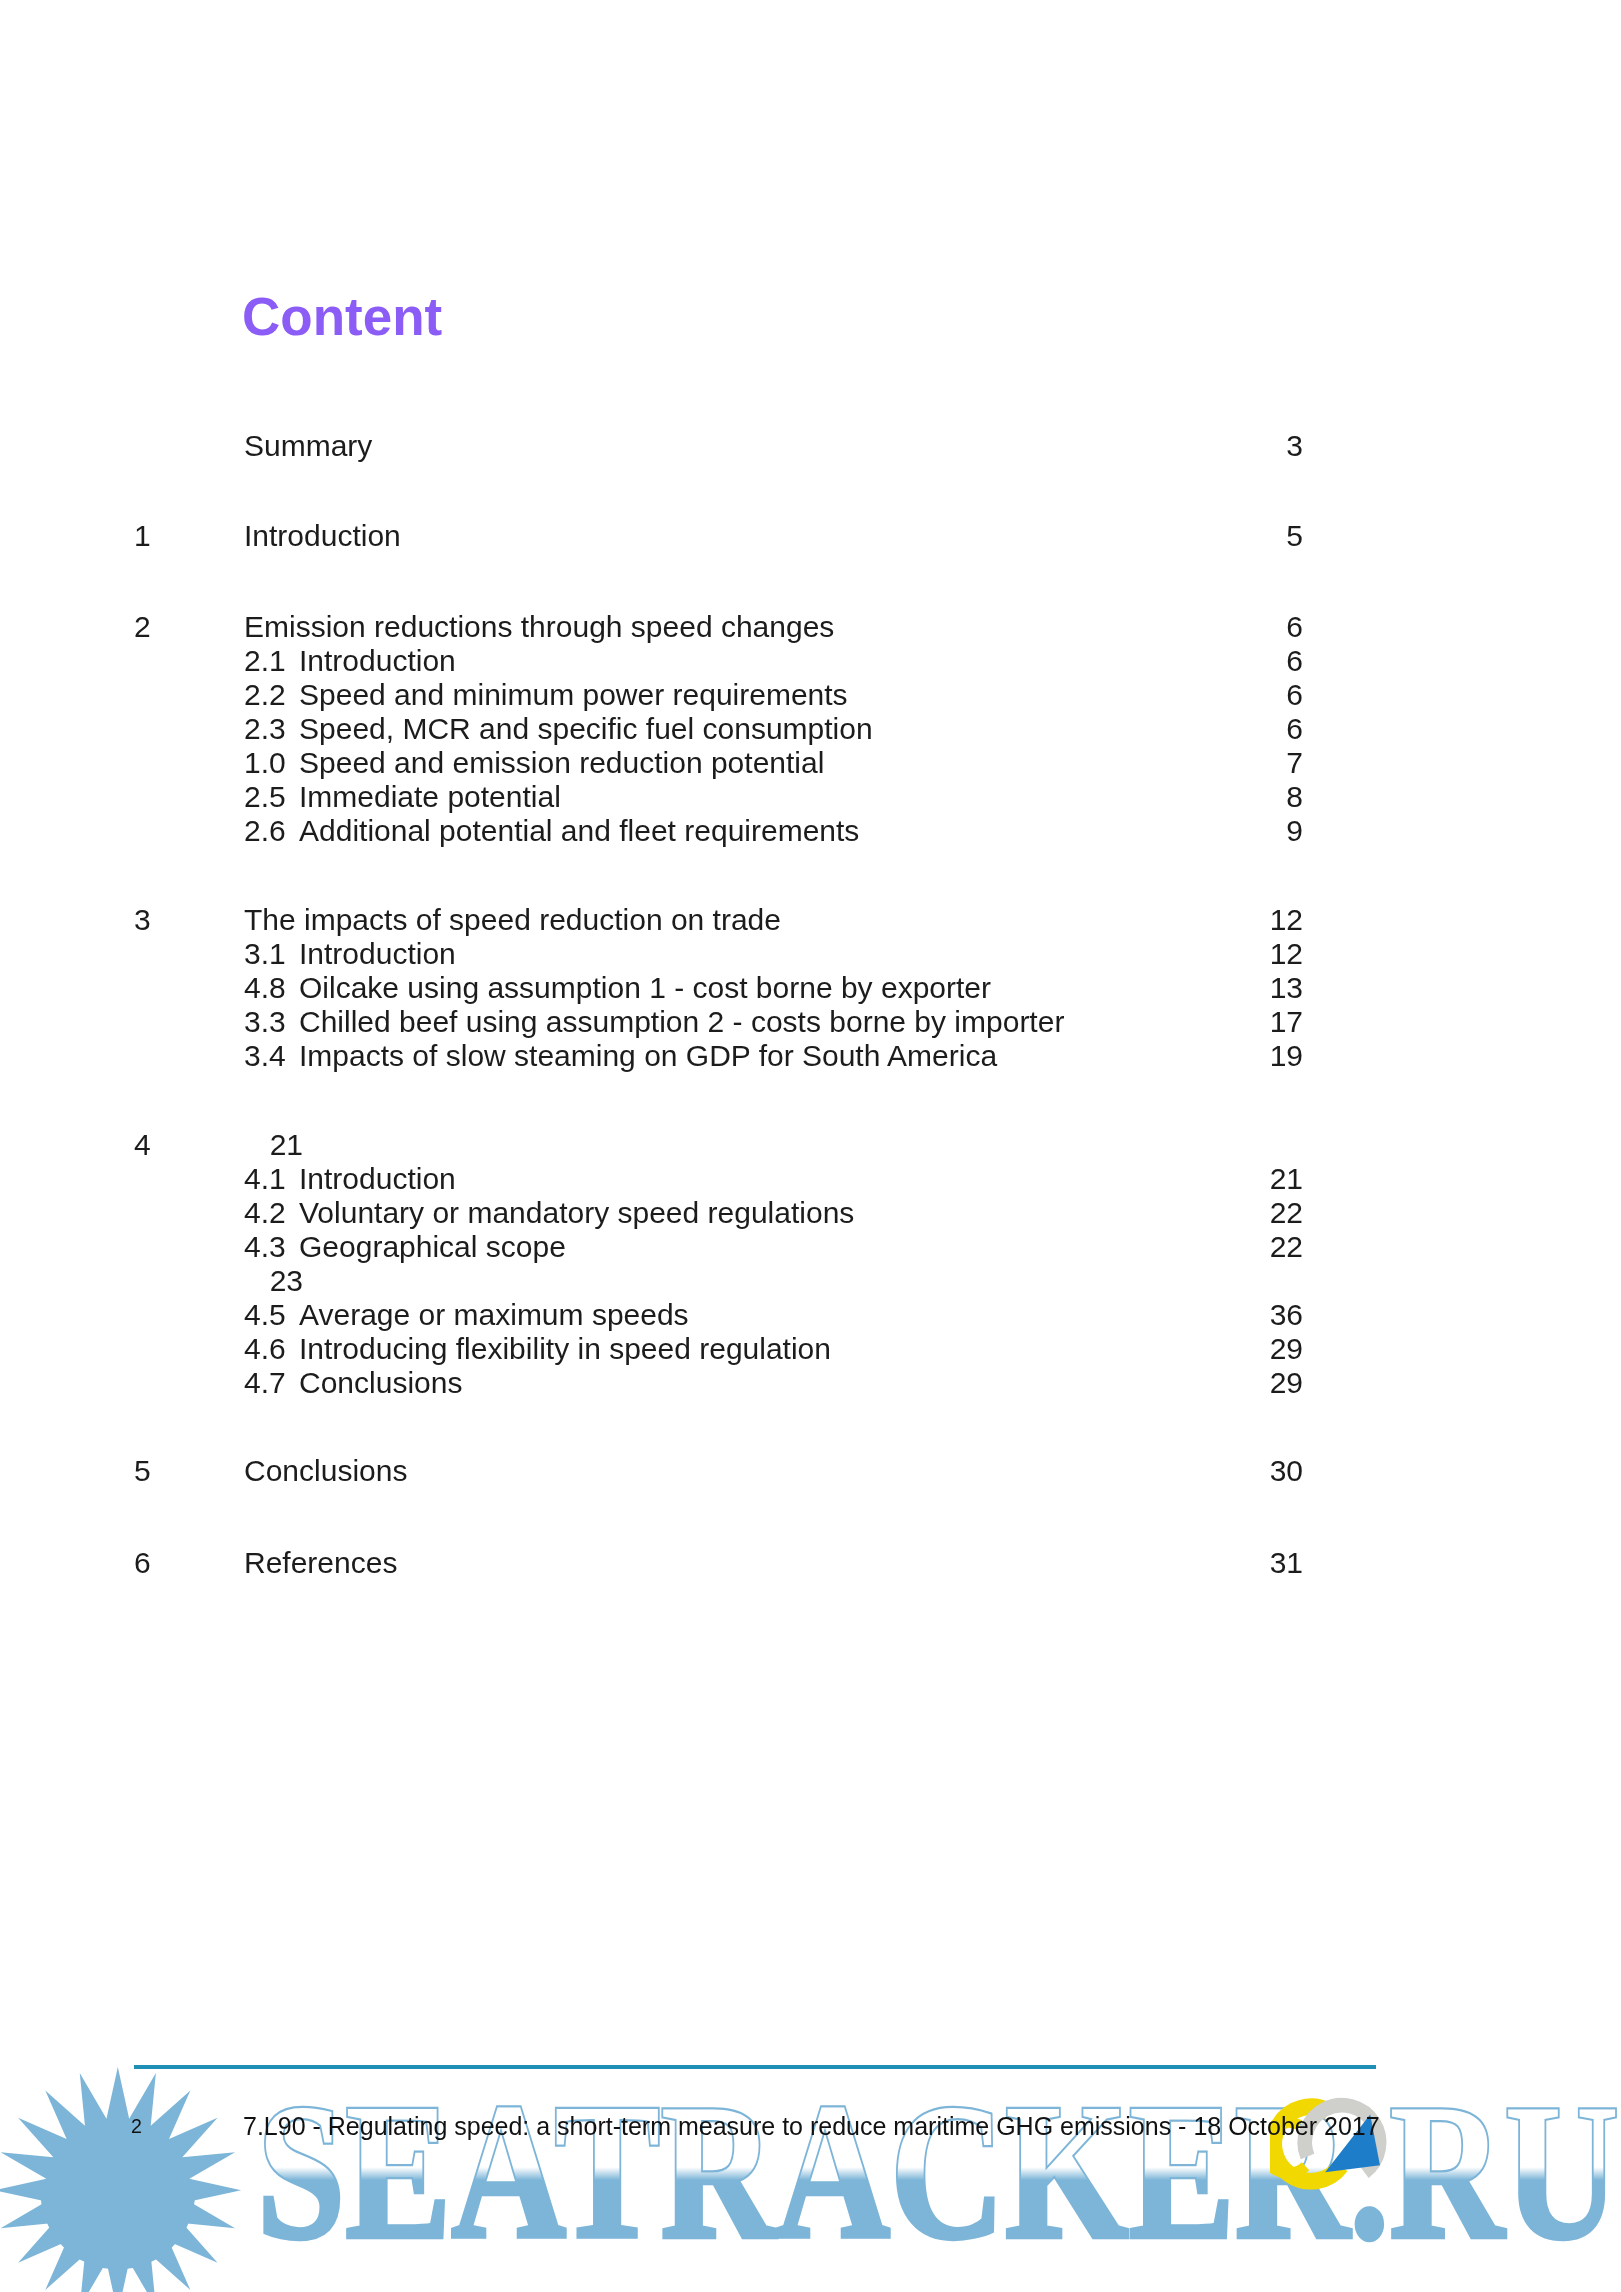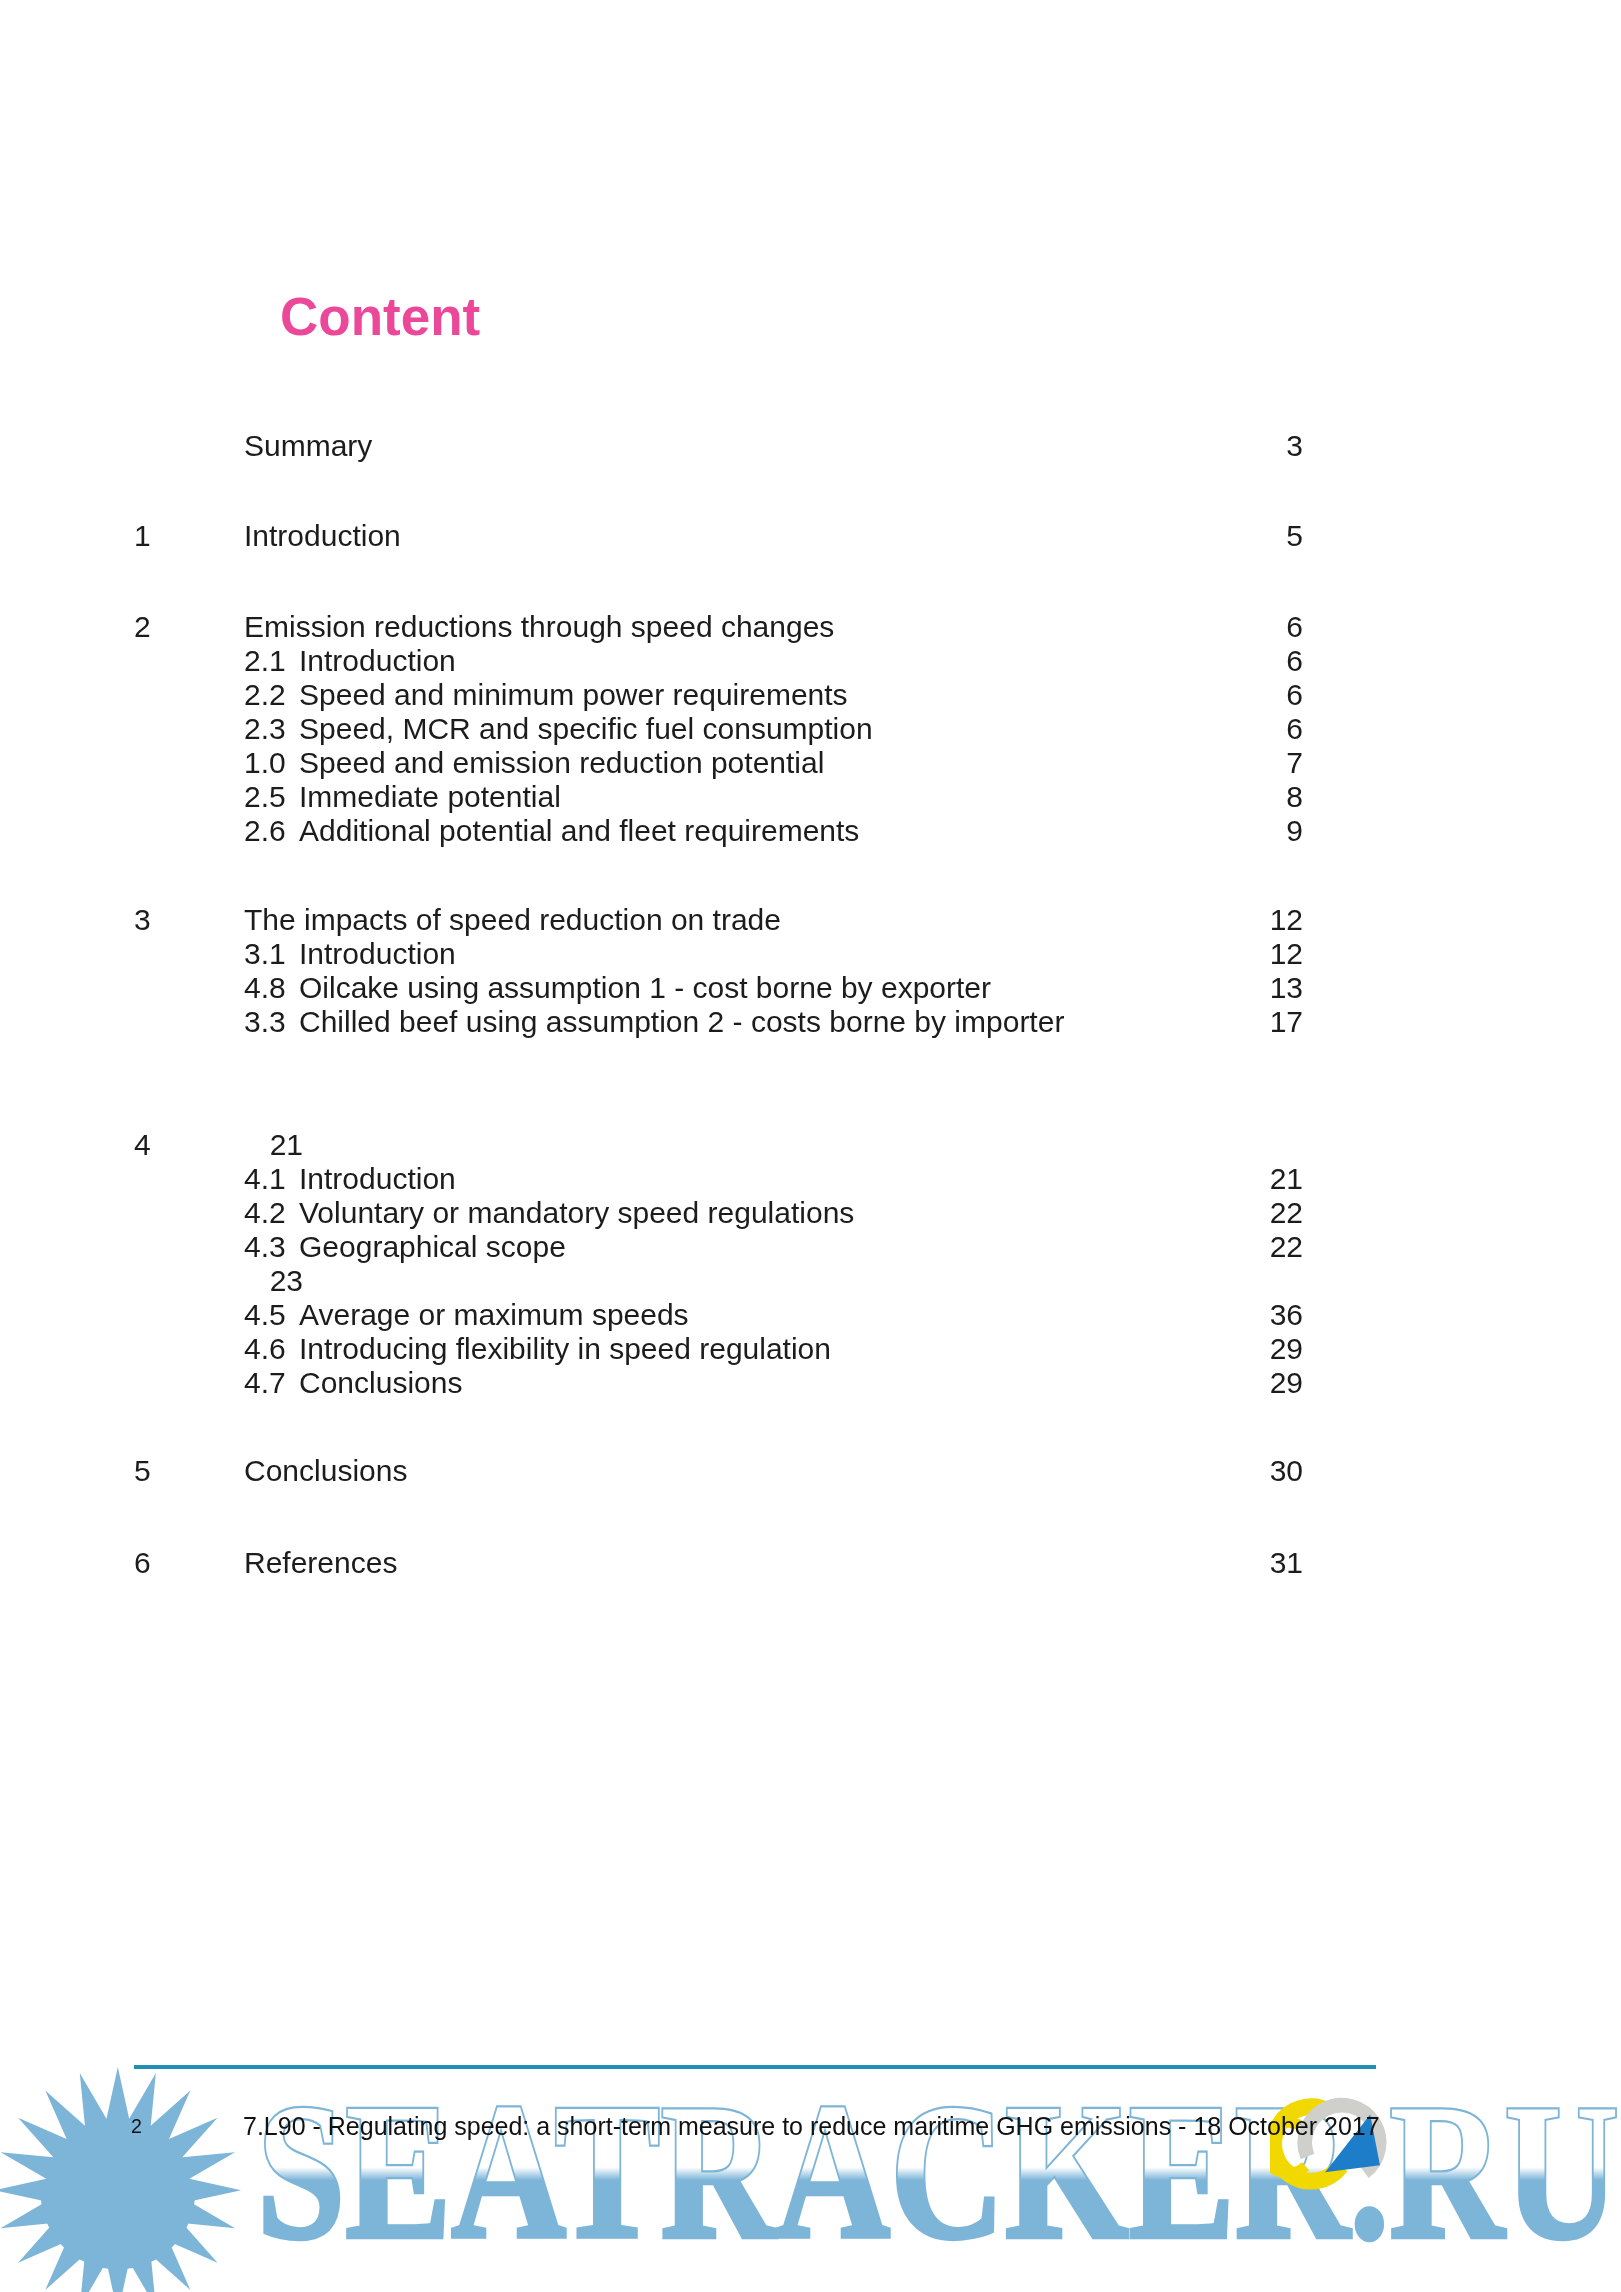--- a/index.html
+++ b/index.html
@@ -32,21 +32,21 @@
   }
 
   .sun-logo { position:absolute; left:0; top:2063px; z-index:2; }
   .watermark-svg { position:absolute; left:0; top:2078px; z-index:3; }
   .swirl-logo { position:absolute; left:1270px; top:2086px; z-index:5; }
   .footer-layer-top { z-index:7; }
 </style>
 </head>
 <body>
 
-<h1 class="page-title" style="color: #ec4899; margin-left: 38px;">Content</h1>
+<h1 class="page-title" style="color: #8b5cf6;">Content</h1>
 
 <div id="toc">
     <div class="toc-group" style="top: 429px;">
       <div class="toc-row">
         <span class="toc-chnum"></span>
         <span class="toc-main">
           <span class="toc-label">Summary</span>
         </span>
         <span class="toc-page">3</span>
       </div>
@@ -141,20 +141,28 @@
         </span>
         <span class="toc-page">13</span>
       </div>
       <div class="toc-row">
         <span class="toc-chnum"></span>
         <span class="toc-main">
           <span class="toc-subnum">3.3</span>
           <span class="toc-label">Chilled beef using assumption 2 - costs borne by importer</span>
         </span>
         <span class="toc-page">17</span>
+      </div>
+      <div class="toc-row">
+        <span class="toc-chnum"></span>
+        <span class="toc-main">
+          <span class="toc-subnum">3.4</span>
+          <span class="toc-label">Impacts of slow steaming on GDP for South America</span>
+        </span>
+        <span class="toc-page">19</span>
       </div>
     </div>
     <div class="toc-group" style="top: 1128px;">
       <div class="toc-row">
         <span class="toc-chnum">4</span>
         <span class="toc-page">21</span>
       </div>
       <div class="toc-row">
         <span class="toc-chnum"></span>
         <span class="toc-main">

